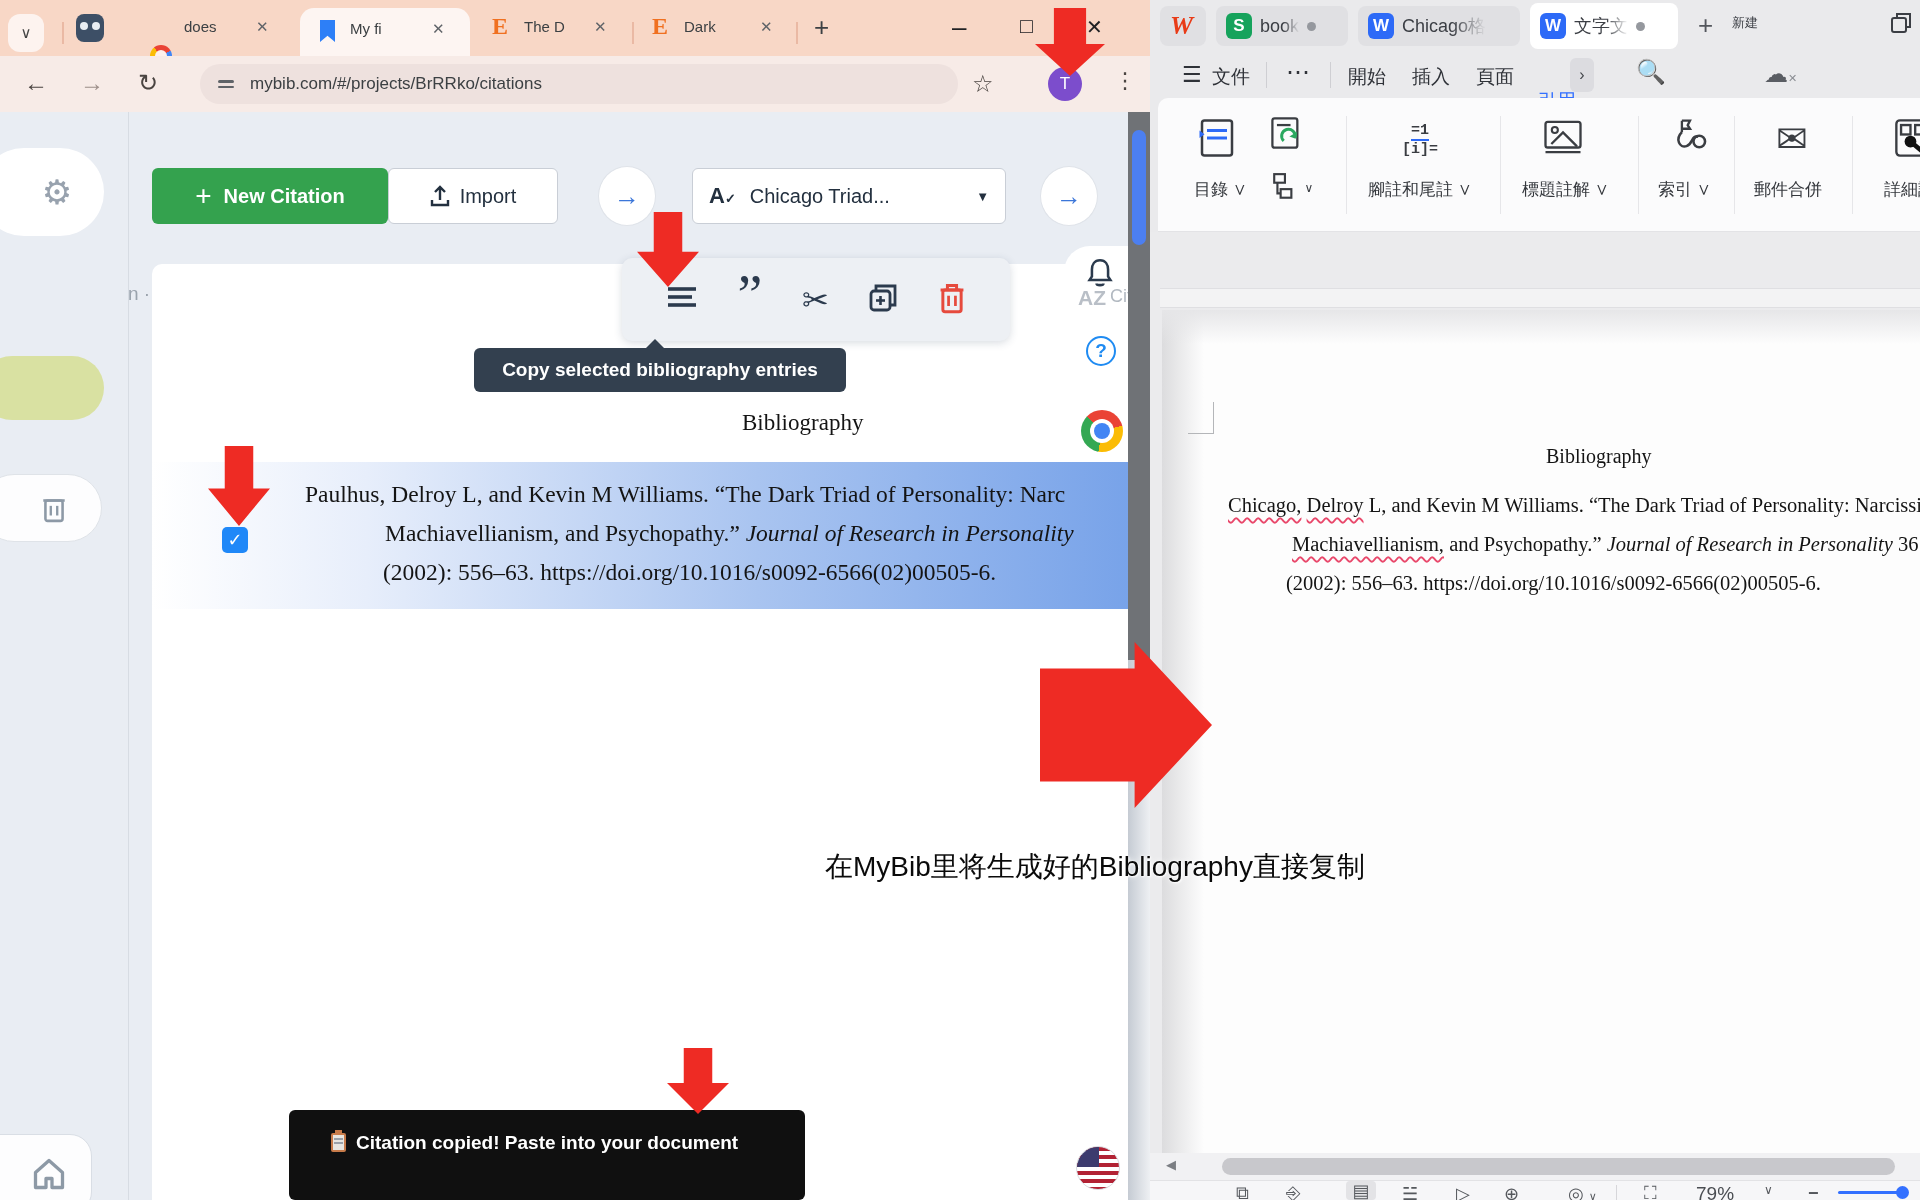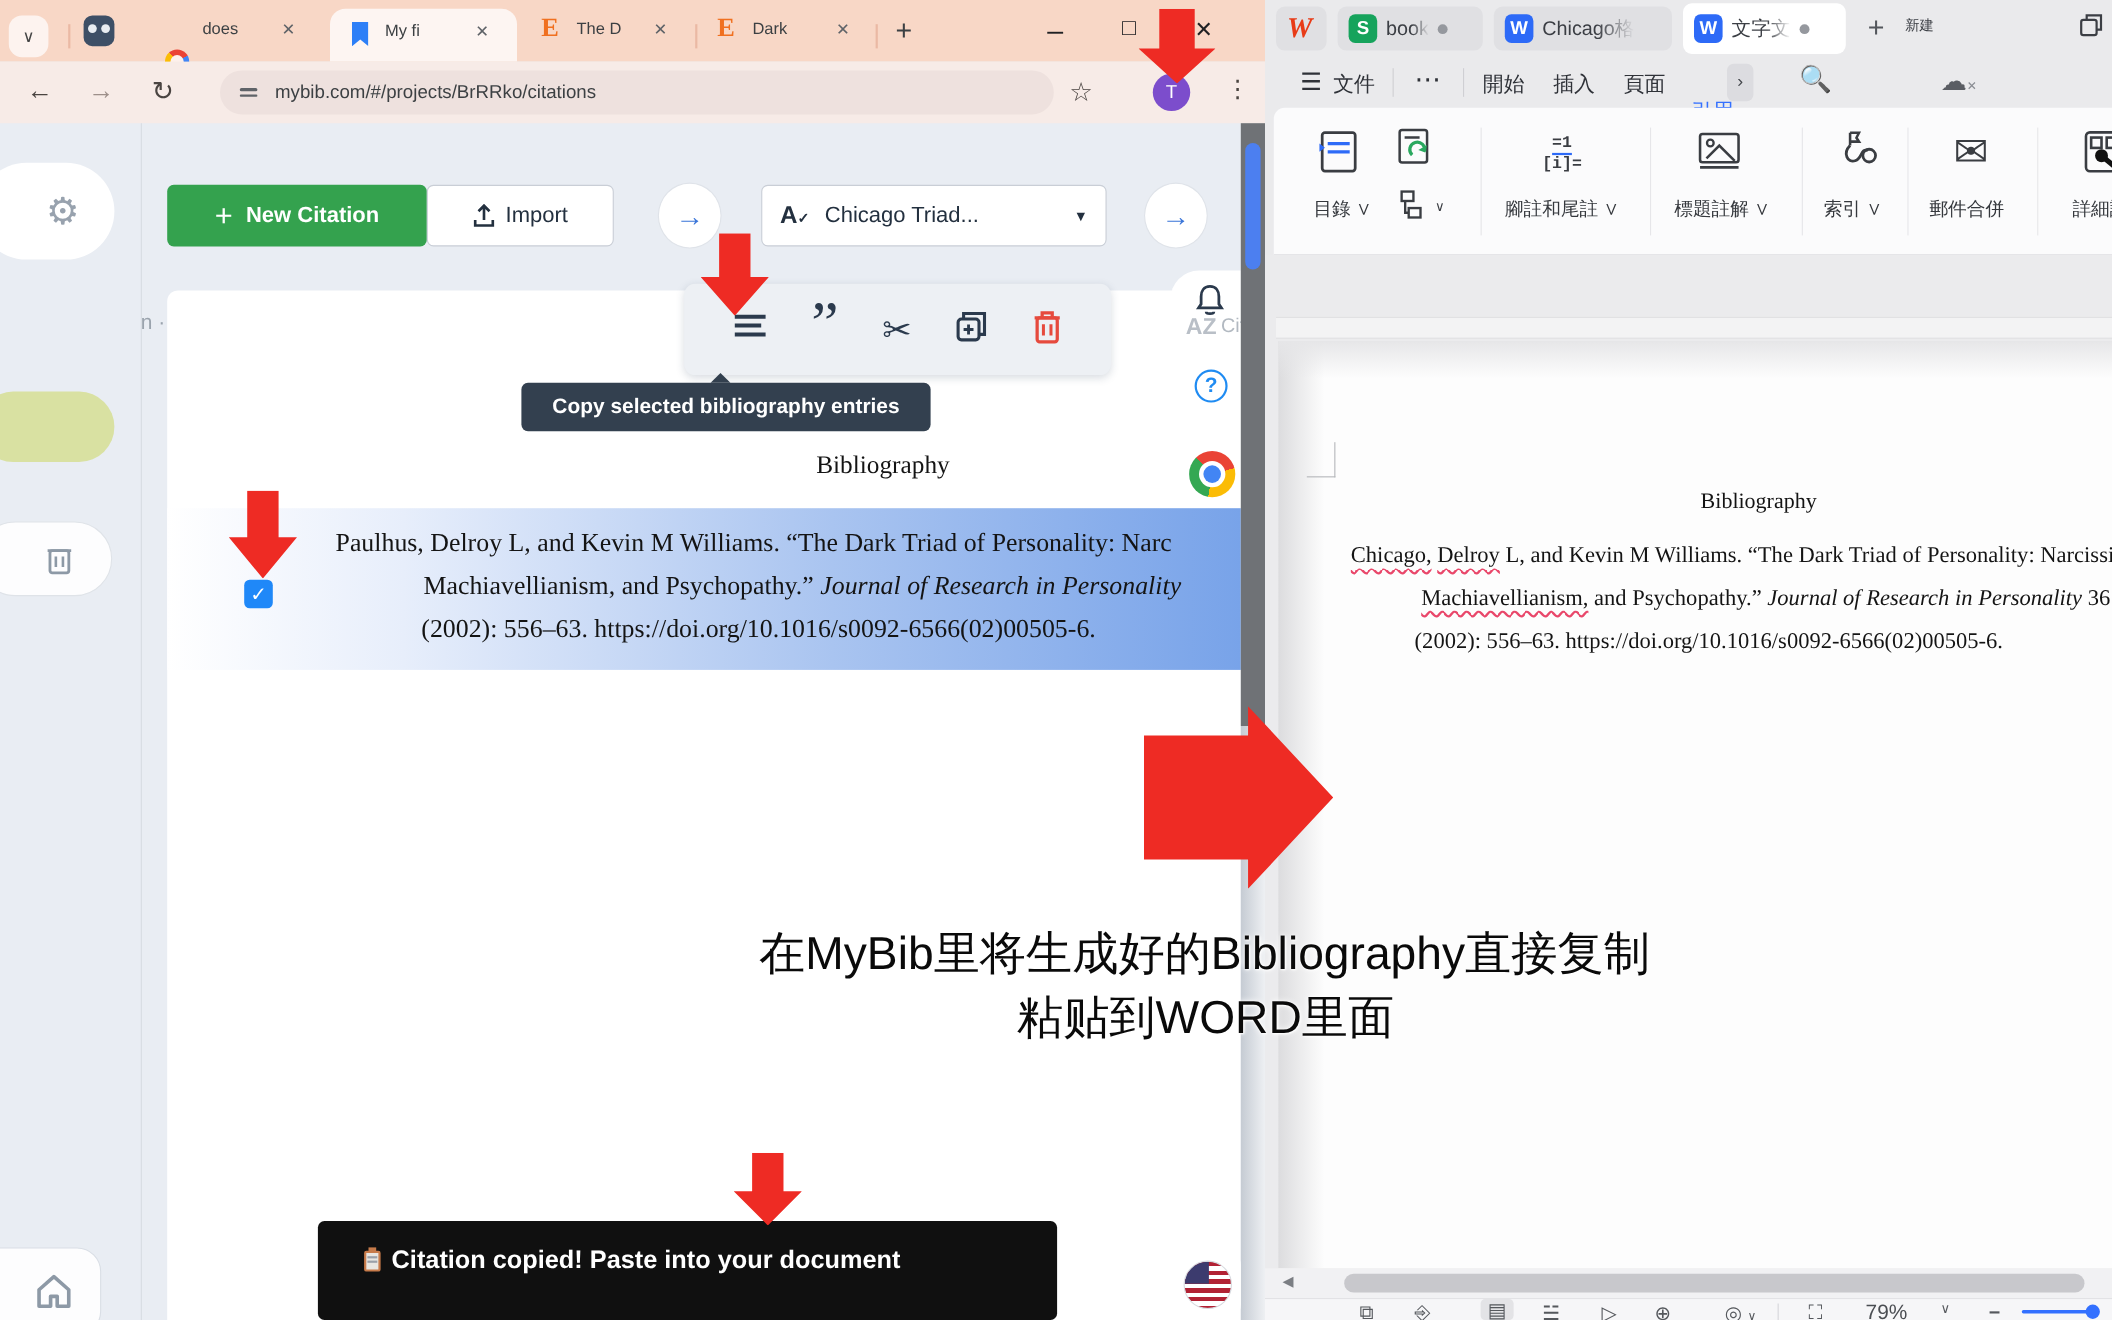--- a/index.html
+++ b/index.html
@@ -42,22 +42,22 @@
   #tooltip::before { content:""; position:absolute; left:172px; top:-9px; border:9px solid transparent; border-bottom-color:#33404f; border-top:none; }
   #right-panel { position:absolute; left:1064px; top:246px; width:64px; height:254px; background:#fff; border-radius:26px 0 0 26px; }
   .serif { font-family:"Liberation Serif", serif; color:#141414; }
   #bib-row { position:absolute; left:152px; top:462px; width:976px; height:147px; overflow:hidden;
              background:linear-gradient(90deg,#ffffff 0%,#e7eefb 22%,#a9c4f0 62%,#78a3e9 100%); }
   .cite-line { position:absolute; font-size:23.5px; white-space:nowrap; }
   #checkbox { position:absolute; left:222px; top:527px; width:26px; height:26px; background:#1f88f8; border-radius:5px; color:#fff; font-size:18px; }
   .red-arrow-down { background:#ee2b24; clip-path:polygon(27% 0,73% 0,73% 53%,100% 53%,50% 100%,0 53%,27% 53%); }
   #big-arrow { position:absolute; left:1040px; top:642px; width:172px; height:166px; background:#ee2b24; z-index:40;
                clip-path:polygon(0 16%,55% 16%,55% 0,100% 50%,55% 100%,55% 84%,0 84%); }
-  #toast { position:absolute; left:289px; top:1110px; width:672px; height:90px; background:#101010; border-radius:6px;
-           color:#fff; font-size:23px; font-weight:bold; z-index:30; }
+  #toast { position:absolute; left:289px; top:1110px; width:516px; height:90px; background:#101010; border-radius:6px;
+           color:#fff; font-size:19px; font-weight:bold; z-index:30; }
   .clipboard { display:inline-block; width:15px; height:19px; background:#e8e6e1; border:2px solid #c77b4a; border-radius:2px; position:relative; vertical-align:-3px; margin-right:10px;}
   .clipboard::before { content:""; position:absolute; left:2px; top:-5px; width:7px; height:4px; background:#c77b4a; }
   .clipboard::after { content:""; position:absolute; left:1px; top:3px; width:9px; height:2px; background:#9aa0a8; box-shadow:0 4px 0 #9aa0a8; }
   #flag-btn { position:absolute; left:1068px; top:1136px; width:60px; height:64px; background:#fff; border-radius:14px; z-index:29; }
   .usflag { width:44px; height:44px; border-radius:50%; overflow:hidden; position:relative;
             background:repeating-linear-gradient(#b22234 0 4px,#fff 4px 8px); border:1px solid #d8dbe0; }
   .usflag::before { content:""; position:absolute; left:0; top:0; width:22px; height:20px; background:#3c3b6e; }
   #scroll-col { position:absolute; left:1128px; top:112px; width:22px; height:548px; background:#6f7276; }
   #scroll-col-low { position:absolute; left:1128px; top:660px; width:22px; height:540px; background:linear-gradient(90deg,#c5cbd3,#eef0f3); }
   #bscroll-thumb { position:absolute; left:1132px; top:130px; width:14px; height:115px; border-radius:7px; background:#4c7ff0; }
@@ -86,21 +86,21 @@
   .wcite { position:absolute; font-size:20.5px; white-space:nowrap; }
   .sp-err { text-decoration:underline wavy #e9486b 2px; text-underline-offset:5px; }
   #corner-mark { position:absolute; left:1188px; top:402px; width:26px; height:32px; border-right:1.5px solid #b4b6b9; border-bottom:1.5px solid #b4b6b9; }
   #hscroll { position:absolute; left:0; top:1153px; width:770px; height:27px; background:#f1f1f3; }
   #hthumb { position:absolute; left:72px; top:5px; width:673px; height:17px; border-radius:9px; background:#c8c8cc; }
   #statusbar { position:absolute; left:0; top:1180px; width:770px; height:20px; background:#f6f6f8; border-top:1px solid #e2e2e5; }
   .st-ic { position:absolute; top:2px; color:#55585d; font-size:18px; }
 
   
   #cn-caption { position:absolute; left:0; top:838px; width:1792px; text-align:center; z-index:50;
-                font-size:42px; font-weight:500; color:#0a0a0a; line-height:58px;
+                font-size:28px; font-weight:500; color:#0a0a0a; line-height:58px;
                 text-shadow:0 0 6px #fff,0 0 2px #fff,1px 1px 2px #fff; }
   #cn-caption div { width:1100px; margin:0 auto; transform:translateX(-360px); position:relative; left:400px; }
 </style>
 </head>
 <body>
 
 <div id="root">
 
   <div id="browser">
 
@@ -423,18 +423,15 @@
   <div class="abs red-arrow-down" style="left:1035px;top:8px;width:70px;height:68px;z-index:60;"></div>
   <div class="abs red-arrow-down" style="left:637px;top:212px;width:62px;height:75px;z-index:60;"></div>
   <div class="abs red-arrow-down" style="left:208px;top:446px;width:62px;height:80px;z-index:60;"></div>
   <div class="abs red-arrow-down" style="left:667px;top:1048px;width:62px;height:66px;z-index:60;"></div>
   <div id="big-arrow"></div>
   <div id="cn-caption">
 
     <div style="position:relative;left:0;transform:none;width:1920px;margin:0;text-align:center;">
       <span style="position:relative;left:135px;">在MyBib里将生成好的Bibliography直接复制</span>
     </div>
-    <div style="position:relative;left:0;transform:none;width:1920px;margin:0;text-align:center;">
-      <span style="position:relative;left:136px;">粘贴到WORD里面</span>
-    </div>
   </div>
 
 </div>
 
 </body></html>

